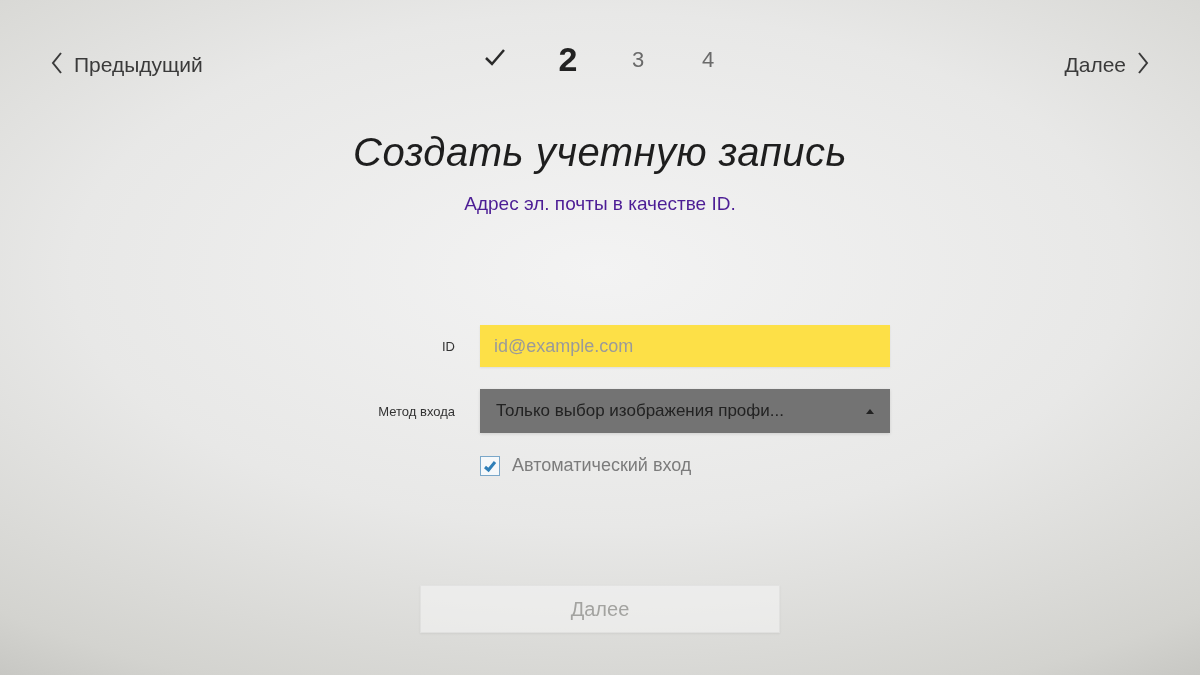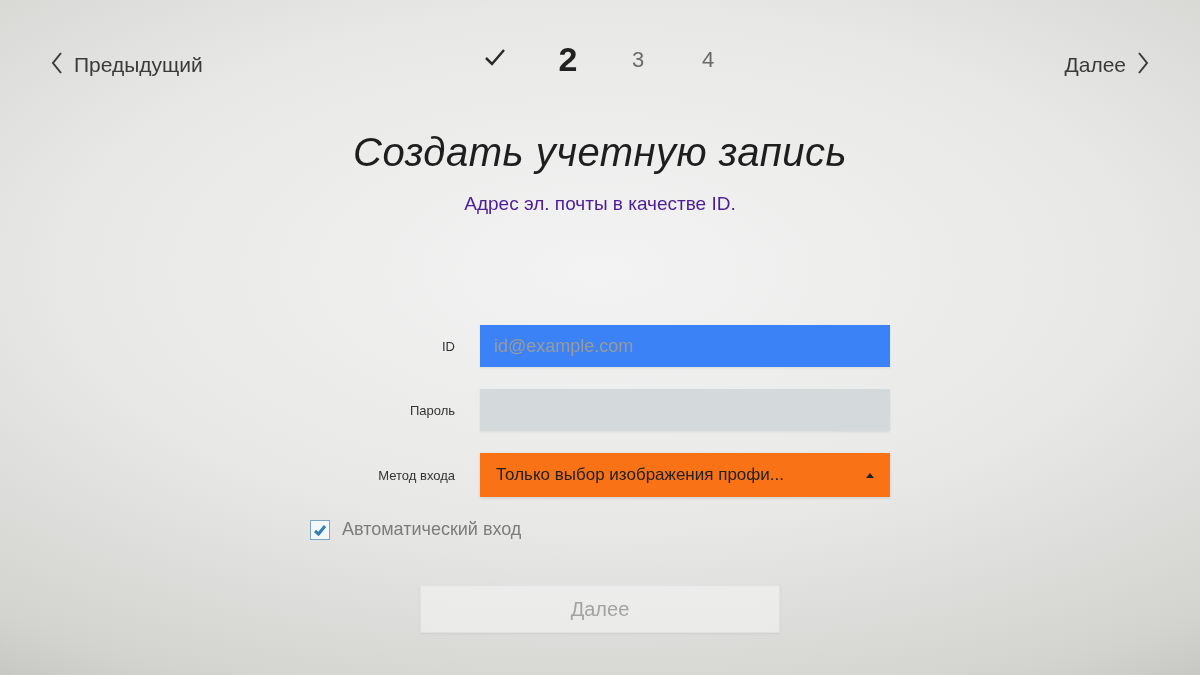--- a/index.html
+++ b/index.html
@@ -89,53 +89,54 @@
     font-size: 13px;
     color: #333;
   }
   .field {
     flex: 1;
   }
   .text-input {
     width: 100%;
     height: 42px;
     border: none;
-    background: #3b82f6;
+    background: #fde047;
     box-shadow: 0 1px 2px rgba(0,0,0,0.08);
     padding: 0 14px;
     font-size: 18px;
     color: #333;
   }
   .text-input::placeholder { color: #9a9a9a; }
   .text-input.pw {
     background: #d4dadc;
   }
   .select {
     width: 100%;
     height: 44px;
-    background: #f97316;
+    background: #737373;
     box-shadow: 0 1px 3px rgba(0,0,0,0.12);
     display: flex;
     align-items: center;
     justify-content: space-between;
     padding: 0 16px;
     font-size: 17px;
     color: #222;
     cursor: pointer;
   }
   .select .caret {
     width: 0; height: 0;
     border-left: 4px solid transparent;
     border-right: 4px solid transparent;
     border-bottom: 5px solid #222;
   }
 
   .checkbox-row {
     display: flex;
     align-items: center;
+    margin-left: 170px;
     margin-top: 4px;
     gap: 12px;
     font-size: 18px;
     color: #7c7c7c;
     cursor: pointer;
   }
   .cb {
     width: 20px; height: 20px;
     border: 1.5px solid #7aa7c9;
     background: #f5f8fa;
@@ -204,26 +205,20 @@
 
 <div class="form">
 
   <div class="row">
     <div class="label">ID</div>
     <div class="field">
       <input type="text" class="text-input" placeholder="id@example.com" style="">
     </div>
   </div>
 
-  <div class="row">
-    <div class="label">Пароль</div>
-    <div class="field">
-      <input type="password" class="text-input pw" value="" style="">
-    </div>
-  </div>
 
   <div class="row">
     <div class="label">Метод входа</div>
     <div class="field">
       <div class="select">
         <span>Только выбор изображения профи...</span>
         <span class="caret"></span>
       </div>
     </div>
   </div>

